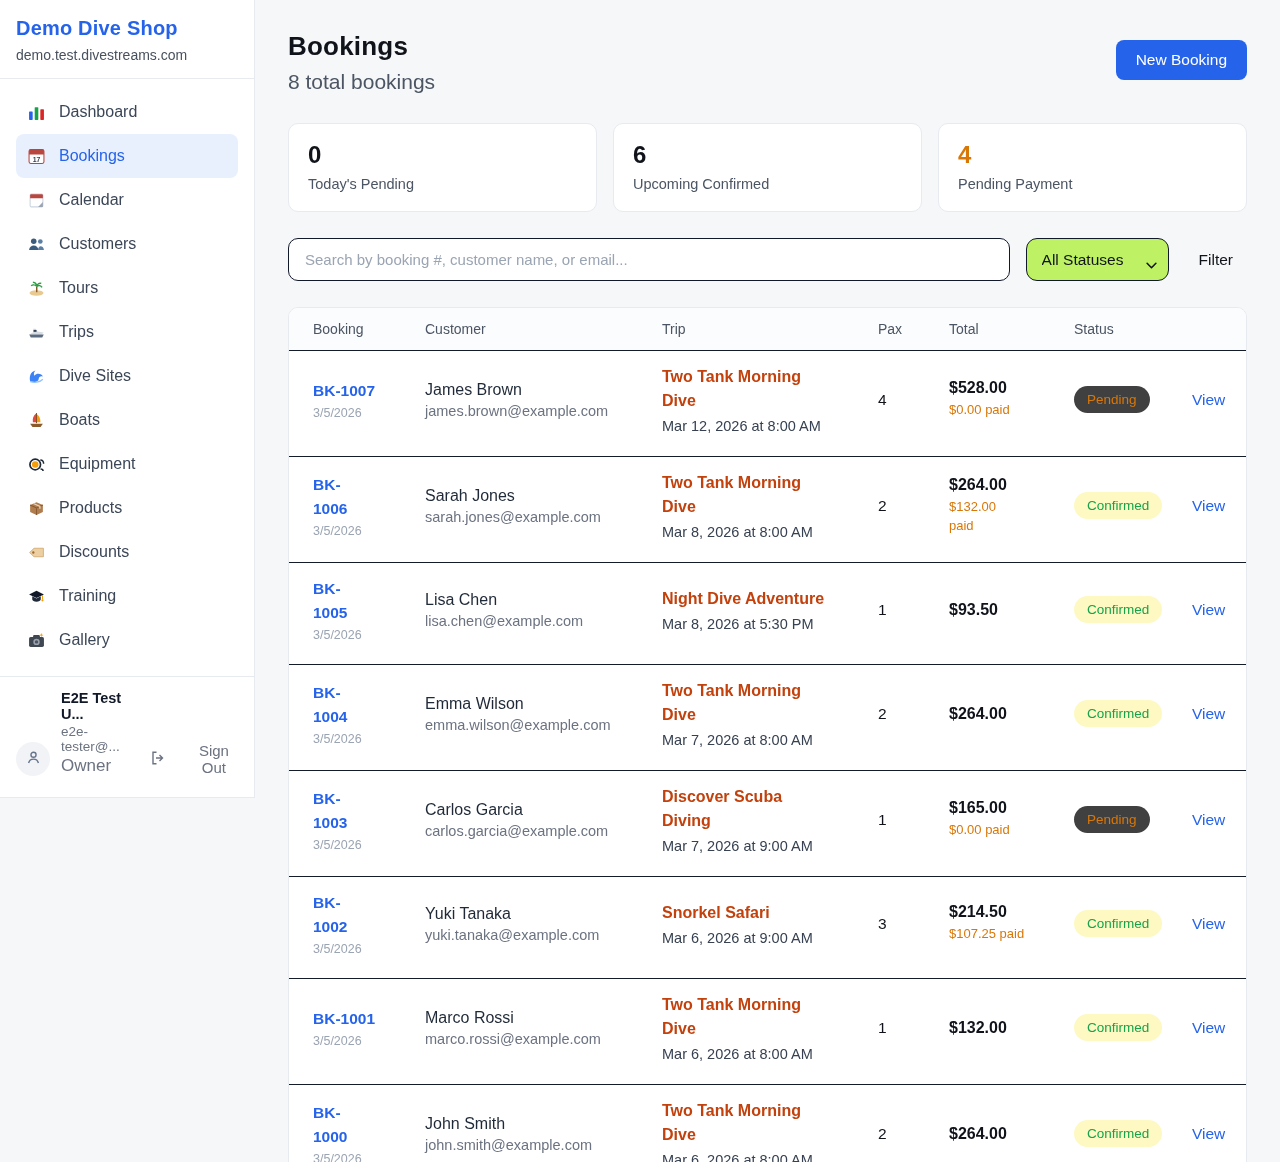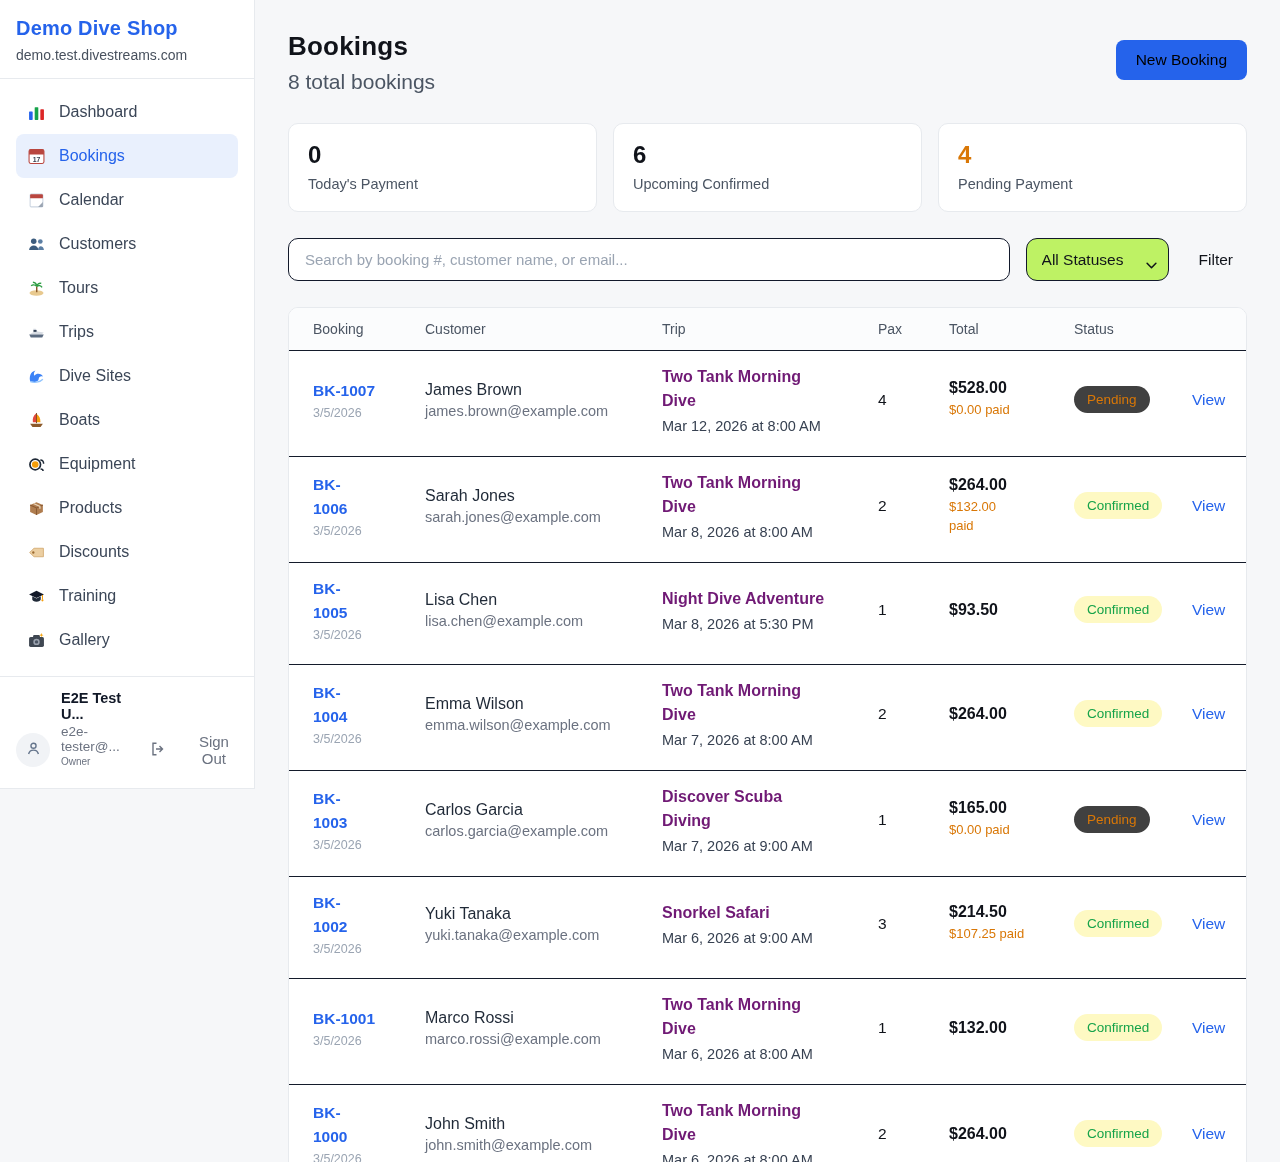--- a/index.html
+++ b/index.html
@@ -34,34 +34,34 @@
     display:flex; align-items:flex-end; gap:11px;
   }
   .avatar {
     width:34px; height:34px; border-radius:50%; background:#f1f3f6; flex-shrink:0;
     display:flex; align-items:center; justify-content:center;
   }
   .avatar svg { width:17px; height:17px; }
   .user-meta { min-width:0; }
   .user-name { font-size:14.5px; font-weight:700; color:#111827; }
   .user-email { font-size:13.5px; color:#6b7280; margin-top:2px; }
-  .user-role { font-size:10px; color:#6b7280; margin-top:2px; }
+  .user-role { font-size:17px; color:#6b7280; margin-top:2px; }
   .signout {
     margin-left:auto; display:flex; align-items:center; gap:24px; cursor:pointer;
     background:none; border:none; font:inherit; font-size:15px; color:#6b7280;
   }
   .signout svg { width:16px; height:16px; }
 
   
   .main { flex:1; padding:31px 33px 30px; min-width:0; }
   .page-header { display:flex; align-items:flex-start; justify-content:space-between; }
   .page-title { font-size:26px; font-weight:800; color:#10131a; letter-spacing:.2px; }
   .page-subtitle { font-size:21px; color:#4b5563; margin-top:8px; }
   .btn-primary {
-    background:#2563eb; color:#000000; border:none; border-radius:8px; cursor:pointer;
+    background:#2563eb; color:#ffffff; border:none; border-radius:8px; cursor:pointer;
     padding:0 20px; height:40px; font:inherit; font-size:15.5px; font-weight:500; margin-top:9px;
   }
 
   .stats-row { display:flex; gap:16px; margin-top:29px; }
   .stat-card {
     flex:1; background:#fff; border:1px solid #e7eaee; border-radius:10px;
     padding:17px 19px 19px;
   }
   .stat-value { font-size:24px; font-weight:700; color:#10131a; }
   .stat-card.accent-orange .stat-value { color:#d97706; }
@@ -102,21 +102,21 @@
   .trow { min-height:100px; border-bottom:1px solid #141b2b; padding-top:14px; padding-bottom:22px; }
   .trow:last-child { border-bottom:none; }
   .cell { padding-right:14px; min-width:0; }
   .bk-id {
     color:#2563eb; font-size:15.5px; font-weight:600; text-decoration:none; cursor:pointer;
     white-space:pre-line; display:inline-block; line-height:1.55;
   }
   .bk-date { color:#9aa4b2; font-size:12.5px; margin-top:3px; }
   .cust-name { color:#1f2937; font-size:16px; }
   .cust-email { color:#6b7280; font-size:14.5px; margin-top:4px; }
-  .trip-name { color:#701a75; font-size:16px; font-weight:600; white-space:pre-line; line-height:1.5; }
+  .trip-name { color:#c2410c; font-size:16px; font-weight:600; white-space:pre-line; line-height:1.5; }
   .trip-date { color:#374151; font-size:14.5px; margin-top:5px; }
   .c-pax { font-size:15.5px; color:#10131a; }
   .total-amt { font-size:16px; font-weight:700; color:#10131a; }
   .paid-amt { font-size:13px; color:#d97706; margin-top:4px; white-space:pre-line; line-height:1.45; }
   .paid-amt:empty { display:none; }
   .badge {
     display:inline-block; border-radius:999px; padding:6px 13px; font-size:13.5px;
   }
   .badge-pending { background:#404040; color:#d97706; }
   .badge-confirmed { background:#fef9c3; color:#16a34a; }
@@ -308,21 +308,21 @@
       <div>
         <h1 class="page-title">Bookings</h1>
         <div class="page-subtitle">8 total bookings</div>
       </div>
       <button class="btn-primary">New Booking</button>
     </div>
 
     <div class="stats-row">
       <div class="stat-card">
         <div class="stat-value">0</div>
-        <div class="stat-label">Today's Payment</div>
+        <div class="stat-label">Today's Pending</div>
       </div>
       <div class="stat-card">
         <div class="stat-value">6</div>
         <div class="stat-label">Upcoming Confirmed</div>
       </div>
       <div class="stat-card accent-orange">
         <div class="stat-value">4</div>
         <div class="stat-label">Pending Payment</div>
       </div>
     </div>

